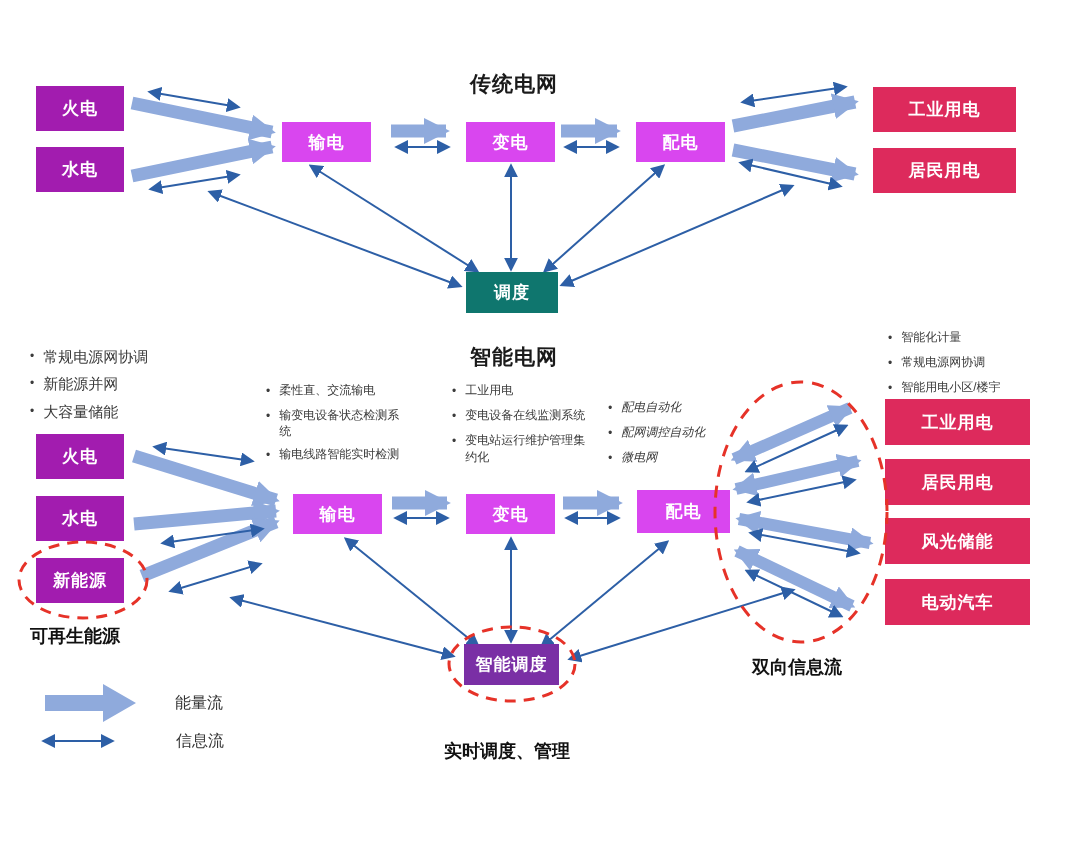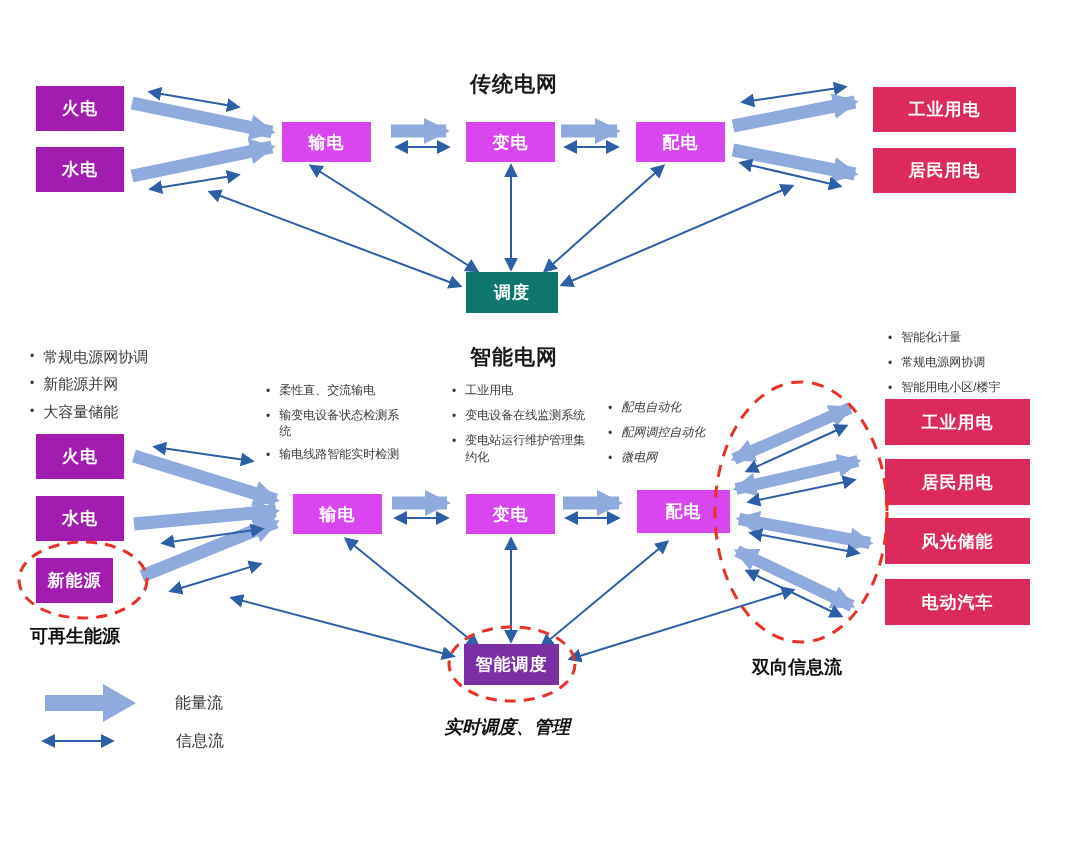--- a/index.html
+++ b/index.html
@@ -173,33 +173,33 @@
     <div class="li">
         <span class="txt">常规电源网协调</span>
       </div>
     <div class="li">
         <span class="txt">智能用电小区/楼宇</span>
       </div>
   </div>
 
   <div class="box orange" style="left:36px;top:434px;width:88px;height:45px;">火电</div>
   <div class="box orange" style="left:36px;top:496px;width:88px;height:45px;">水电</div>
-  <div class="box orange" style="left:36px;top:558px;width:77px;height:45px;">新能源</div>
+  <div class="box orange" style="left:36px;top:558px;width:88px;height:45px;">新能源</div>
   <div class="box blue" style="left:293px;top:494px;width:89px;height:40px;">输电</div>
   <div class="box blue" style="left:466px;top:494px;width:89px;height:40px;">变电</div>
   <div class="box blue" style="left:637px;top:490px;width:93px;height:43px;">配电</div>
   <div class="box crimson" style="left:885px;top:399px;width:145px;height:46px;">工业用电</div>
   <div class="box crimson" style="left:885px;top:459px;width:145px;height:46px;">居民用电</div>
   <div class="box crimson" style="left:885px;top:518px;width:145px;height:46px;">风光储能</div>
   <div class="box crimson" style="left:885px;top:579px;width:145px;height:46px;">电动汽车</div>
   <div class="box purple" style="left:464px;top:644px;width:95px;height:41px;">智能调度</div>
 
   <div class="lbl" style="left:30px;top:624px;">可再生能源</div>
   <div class="lbl" style="left:752px;top:655px;">双向信息流</div>
-  <div class="lbl" style="left:444px;top:715px;font-style:italic;">实时调度、管理</div>
+  <div class="lbl" style="left:444px;top:739px;">实时调度、管理</div>
   <div class="legend-lbl" style="left:140px;top:693px;">能量流</div>
   <div class="legend-lbl" style="left:141px;top:731px;">信息流</div>
 
   <svg class="layer" width="1080" height="855">
     <ellipse cx="83" cy="580" rx="64" ry="38" fill="none" stroke="#E63228" stroke-width="3" stroke-dasharray="11 8"></ellipse>
     <ellipse cx="801" cy="512" rx="86" ry="130" fill="none" stroke="#E63228" stroke-width="3" stroke-dasharray="12 9"></ellipse>
     <ellipse cx="512" cy="664" rx="63" ry="37" fill="none" stroke="#E63228" stroke-width="3" stroke-dasharray="11 8"></ellipse>
   </svg>
 
 

